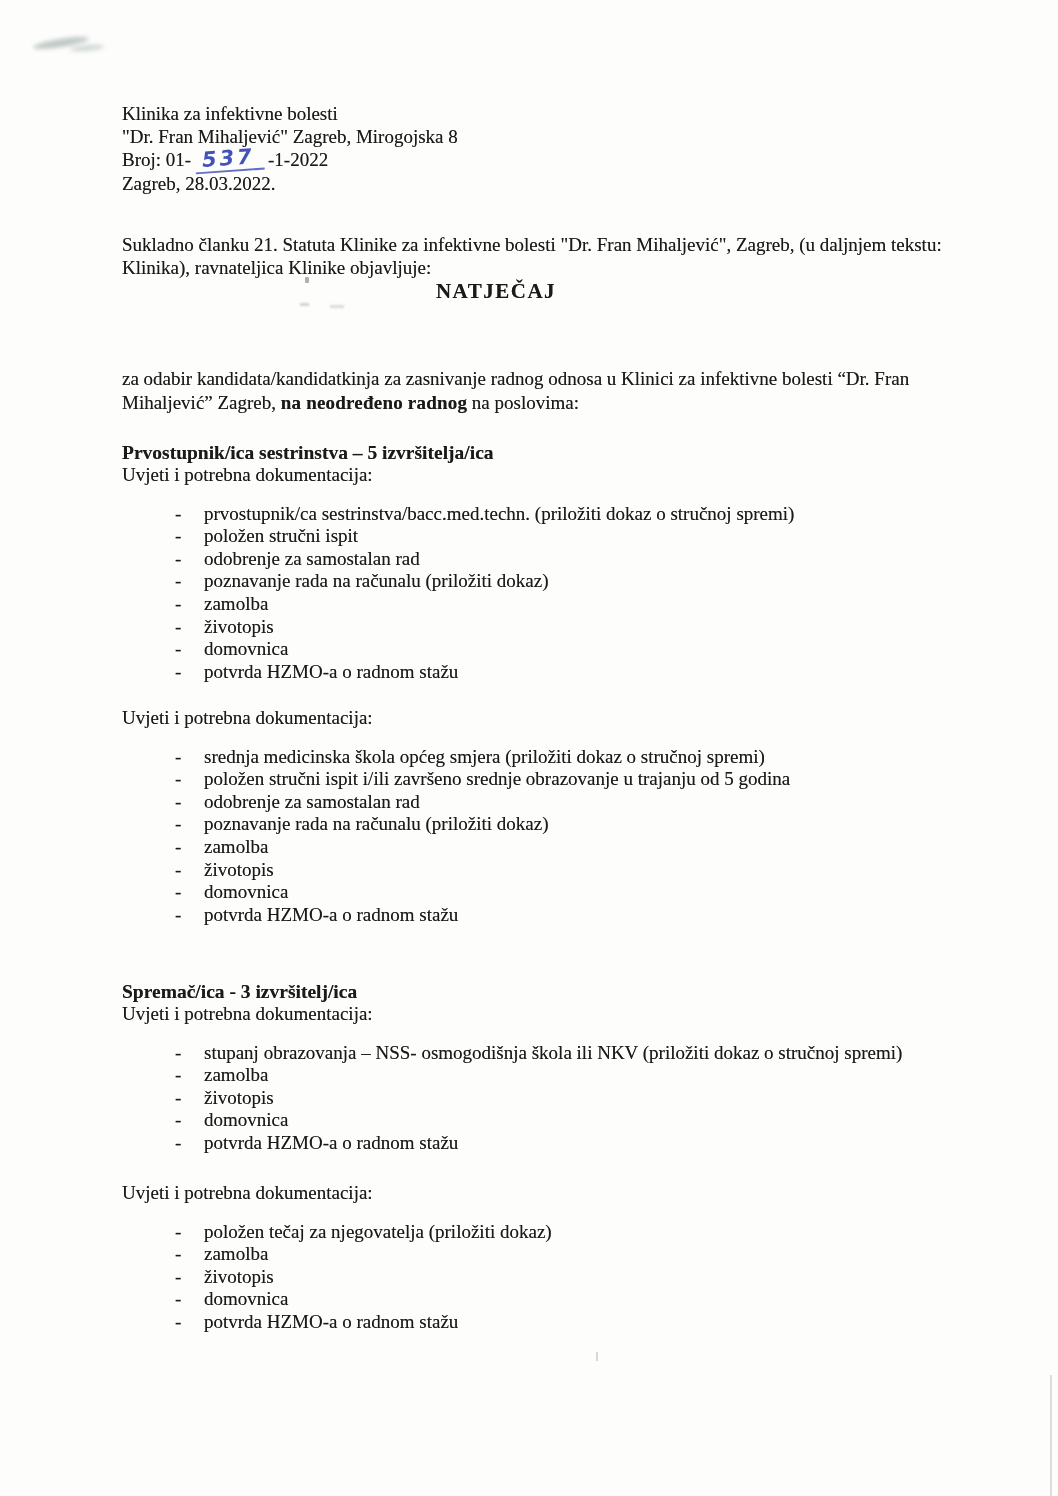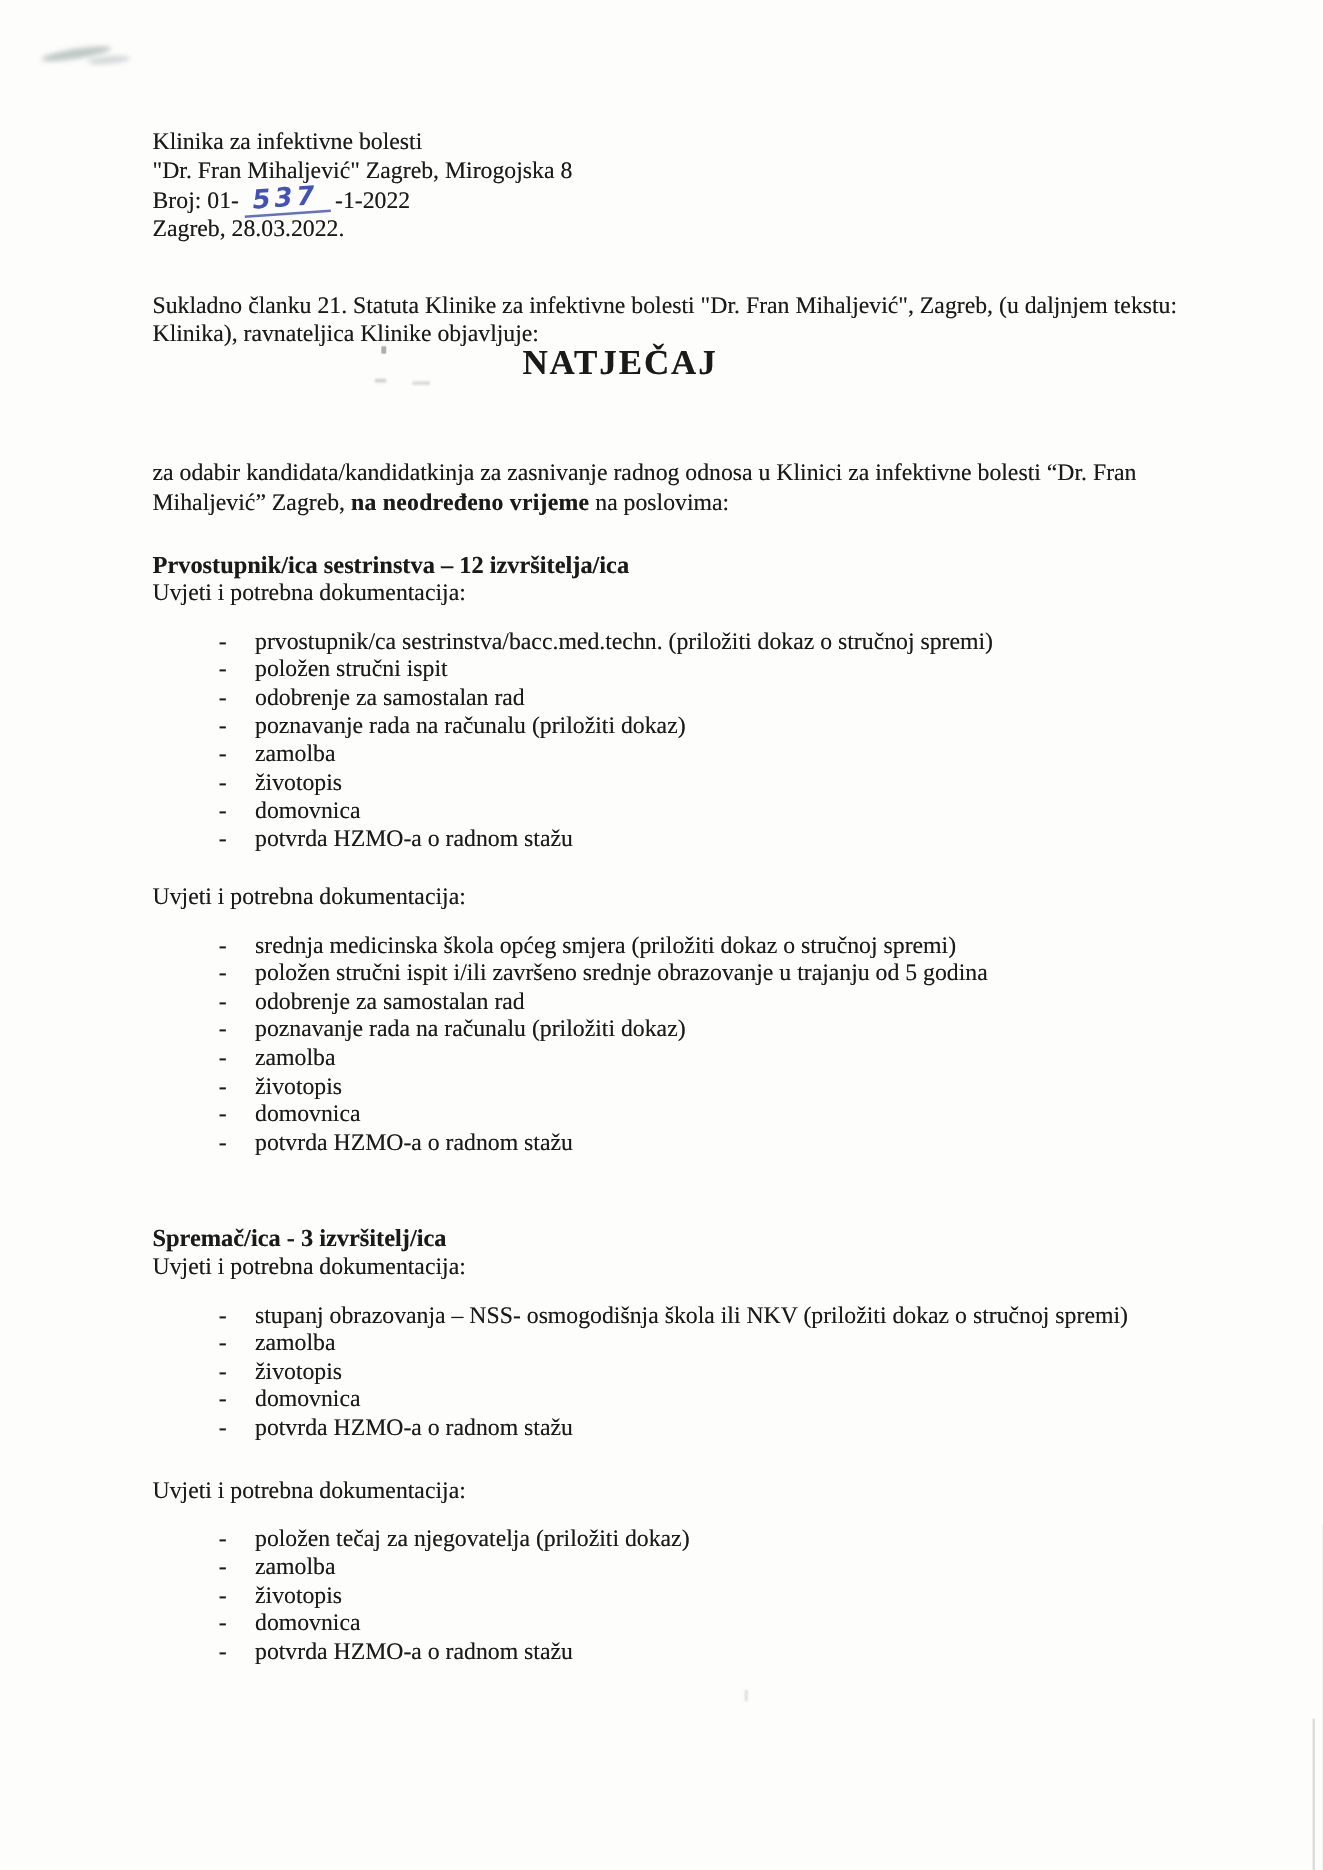--- a/index.html
+++ b/index.html
@@ -26,21 +26,21 @@
     border-bottom:2px solid #6470c4;
     padding:0 9px 0 7px; margin:0 4px;
     text-shadow:none;
   }
   .intro {
     position:absolute; left:122px; top:214px; width:842px;
     line-height:23px;
   }
   .doc-title {
     position:absolute; left:0; top:280px; width:992px;
-    text-align:center; font-weight:bold; font-size:28px;
+    text-align:center; font-weight:bold; font-size:21px;
     letter-spacing:1.5px;
   }
   .subject {
     position:absolute; left:122px; top:348px; width:842px;
     line-height:23.5px;
   }
   .subject b { letter-spacing:0.2px; }
   .section { position:absolute; left:122px; width:866px; }
   .sec-0 { top:441px; }
   .sec-1 { top:707px; }
@@ -105,24 +105,24 @@
       <div>Klinika za infektivne bolesti</div>
       <div>"Dr. Fran Mihaljević" Zagreb, Mirogojska 8</div>
       <div class="ref-line"><span>Broj: 01-</span><span class="handwritten">537</span><span>-1-2022</span></div>
       <div>Zagreb, 28.03.2022.</div>
     </div>
 
     <p class="intro">Sukladno članku 21. Statuta Klinike za infektivne bolesti "Dr. Fran Mihaljević", Zagreb, (u daljnjem tekstu: Klinika), ravnateljica Klinike objavljuje:</p>
 
     <div class="doc-title">NATJEČAJ</div>
 
-    <p class="subject"><span>za odabir kandidata/kandidatkinja za zasnivanje radnog odnosa u Klinici za infektivne bolesti “Dr. Fran Mihaljević” Zagreb, </span><b>na neodređeno vrijeme</b><span> na poslovima:</span></p>
+    <p class="subject"><span>za odabir kandidata/kandidatkinja za zasnivanje radnog odnosa u Klinici za infektivne bolesti “Dr. Fran Mihaljević” Zagreb, </span><b>na neodređeno radnog</b><span> na poslovima:</span></p>
 
     <div class="section sec-0">
-      <h2>Prvostupnik/ica sestrinstva – 12 izvršitelja/ica</h2>
+      <h2>Prvostupnik/ica sestrinstva – 5 izvršitelja/ica</h2>
       <p class="sub">Uvjeti i potrebna dokumentacija:</p>
       <ul>
         <li>prvostupnik/ca sestrinstva/bacc.med.techn. (priložiti dokaz o stručnoj spremi)</li>
         <li>položen stručni ispit</li>
         <li>odobrenje za samostalan rad</li>
         <li>poznavanje rada na računalu (priložiti dokaz)</li>
         <li>zamolba</li>
         <li>životopis</li>
         <li>domovnica</li>
         <li>potvrda HZMO-a o radnom stažu</li>

